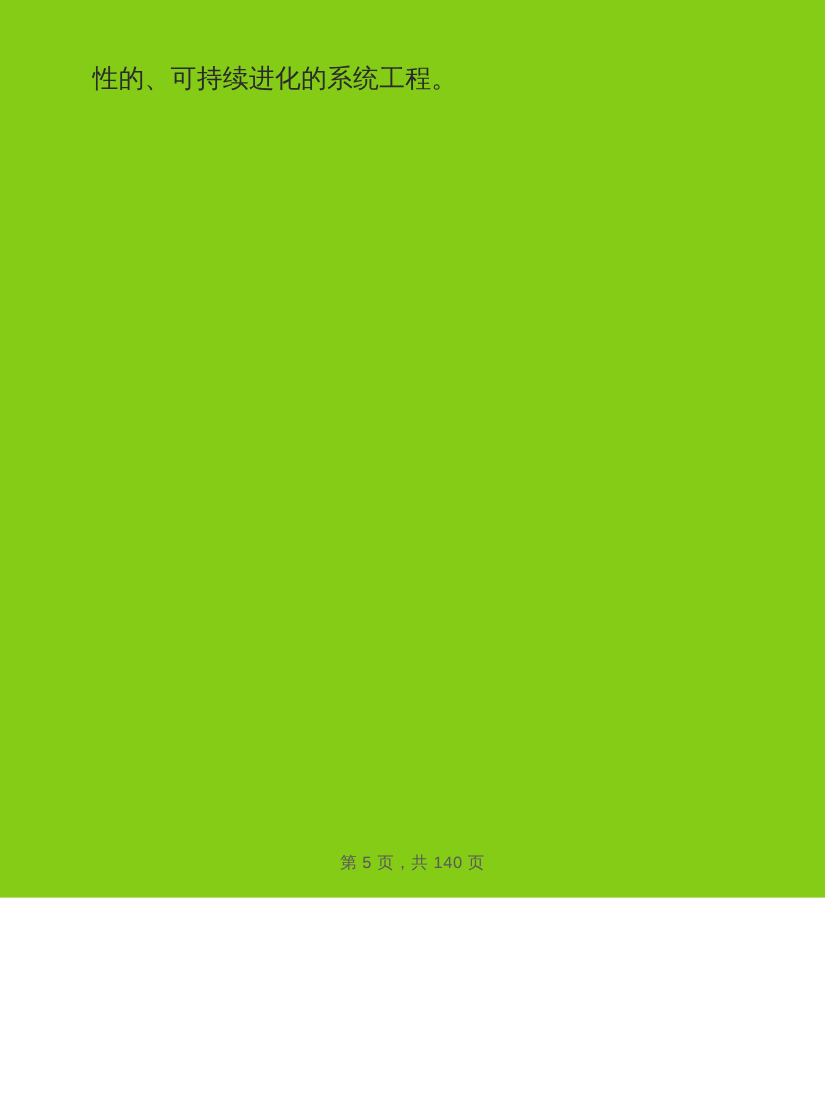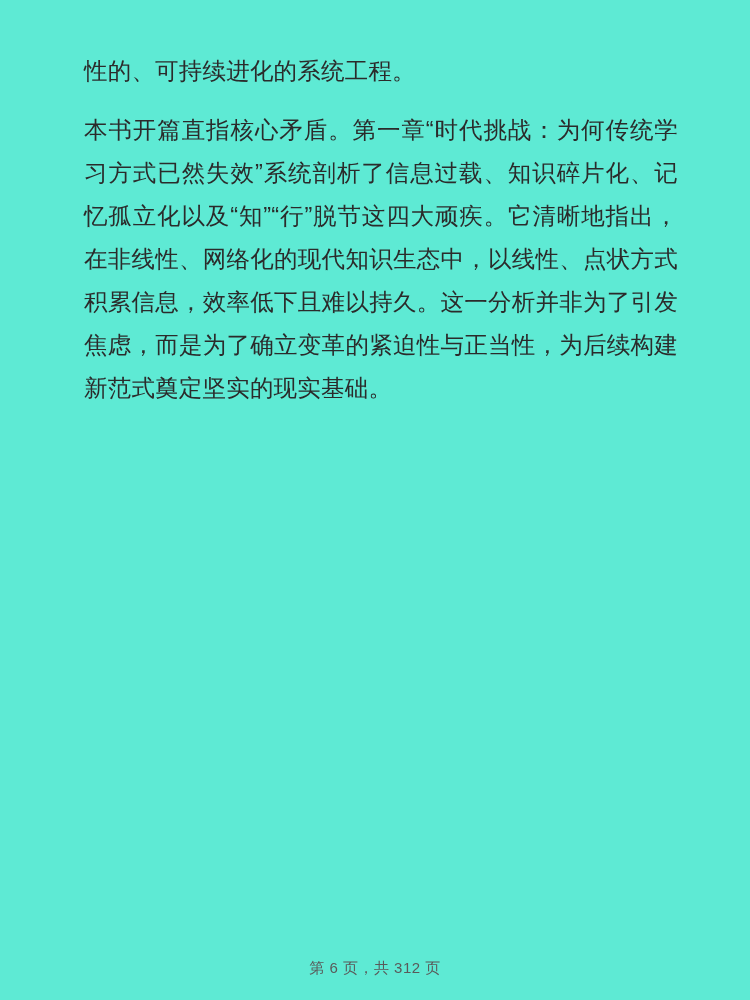--- a/index.html
+++ b/index.html
@@ -9,24 +9,24 @@
   body {
     width: 750px;
     height: 1000px;
     background: #ffffff;
     font-family: "Liberation Sans", "DejaVu Sans", sans-serif;
     overflow: hidden;
   }
   .page {
     position: relative;
     width: 750px;
-    height: 1000px;
+    height: 816px;
     box-sizing: border-box;
     padding: 40px 72px 0 84px;
-    background: #5eead4;
+    background: #84cc16;
   }
   .body-text {
     color: #2b2b2b;
     font-size: 23.5px;
     line-height: 43px;
     text-align: justify;
     text-justify: inter-ideograph;
     letter-spacing: 0.2px;
   }
   .para {
@@ -46,18 +46,17 @@
     letter-spacing: 0.5px;
   }
 </style>
 </head>
 <body>
 
 <div class="page">
 
   <div class="body-text">
     <p class="para continued">性的、可持续进化的系统工程。</p>
-    <p class="para">本书开篇直指核心矛盾。第一章“时代挑战：为何传统学习方式已然失效”系统剖析了信息过载、知识碎片化、记忆孤立化以及“知”“行”脱节这四大顽疾。它清晰地指出，在非线性、网络化的现代知识生态中，以线性、点状方式积累信息，效率低下且难以持久。这一分析并非为了引发焦虑，而是为了确立变革的紧迫性与正当性，为后续构建新范式奠定坚实的现实基础。</p>
   </div>
 
-  <div class="footer">第 6 页，共 312 页</div>
+  <div class="footer">第 5 页，共 140 页</div>
 
 </div>
 
 </body></html>

